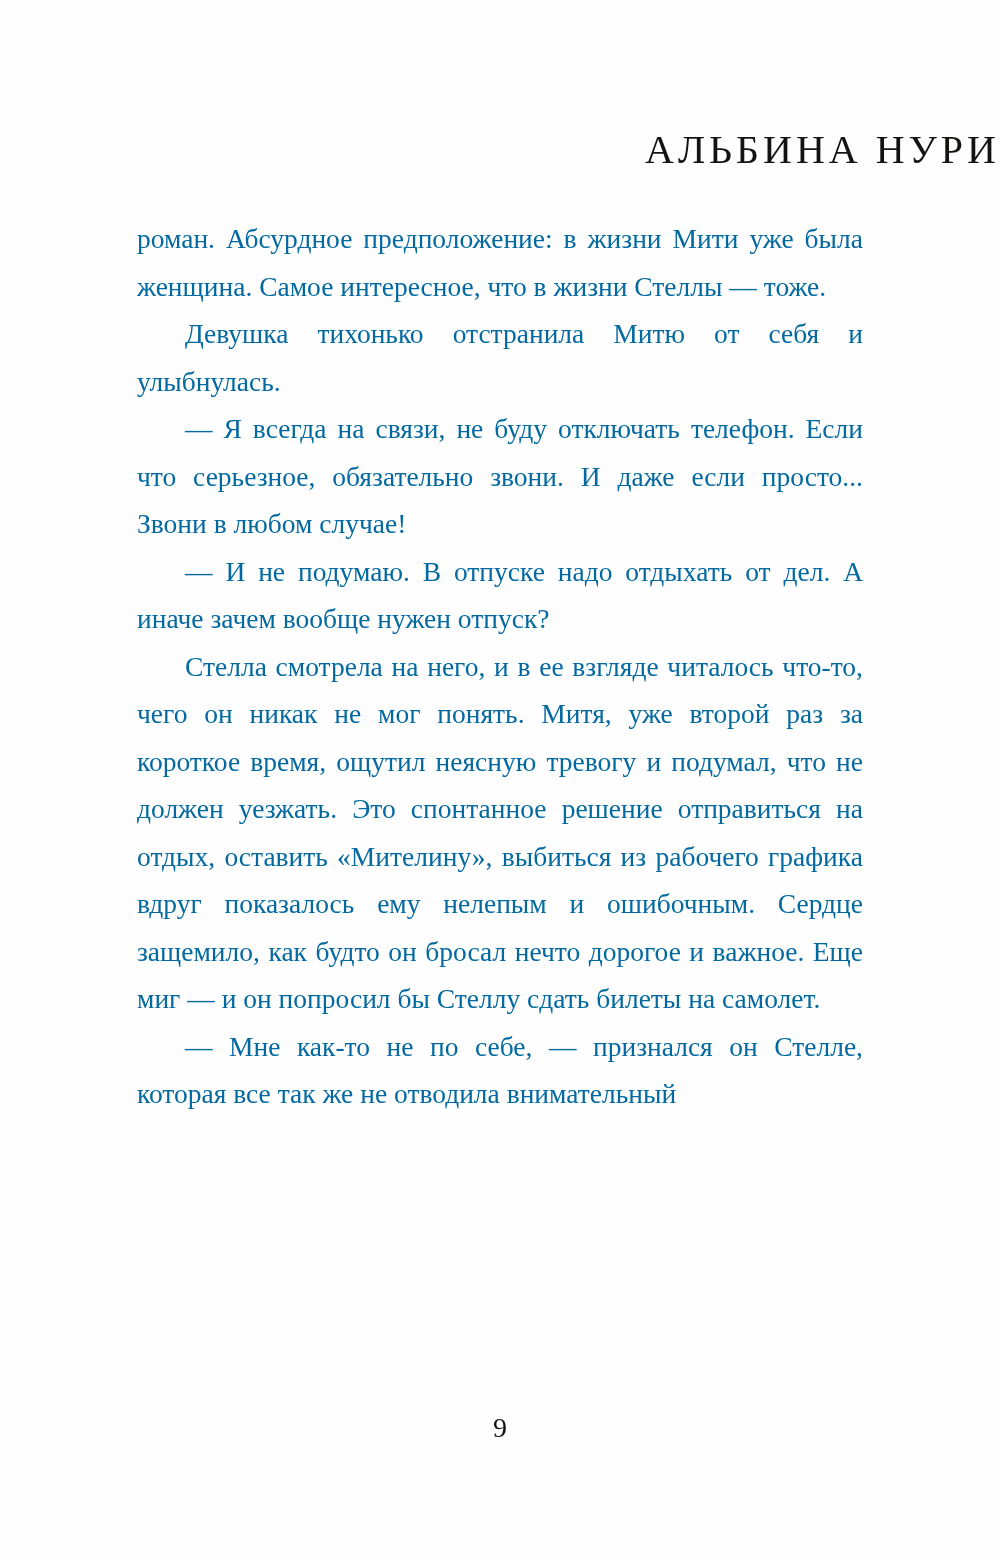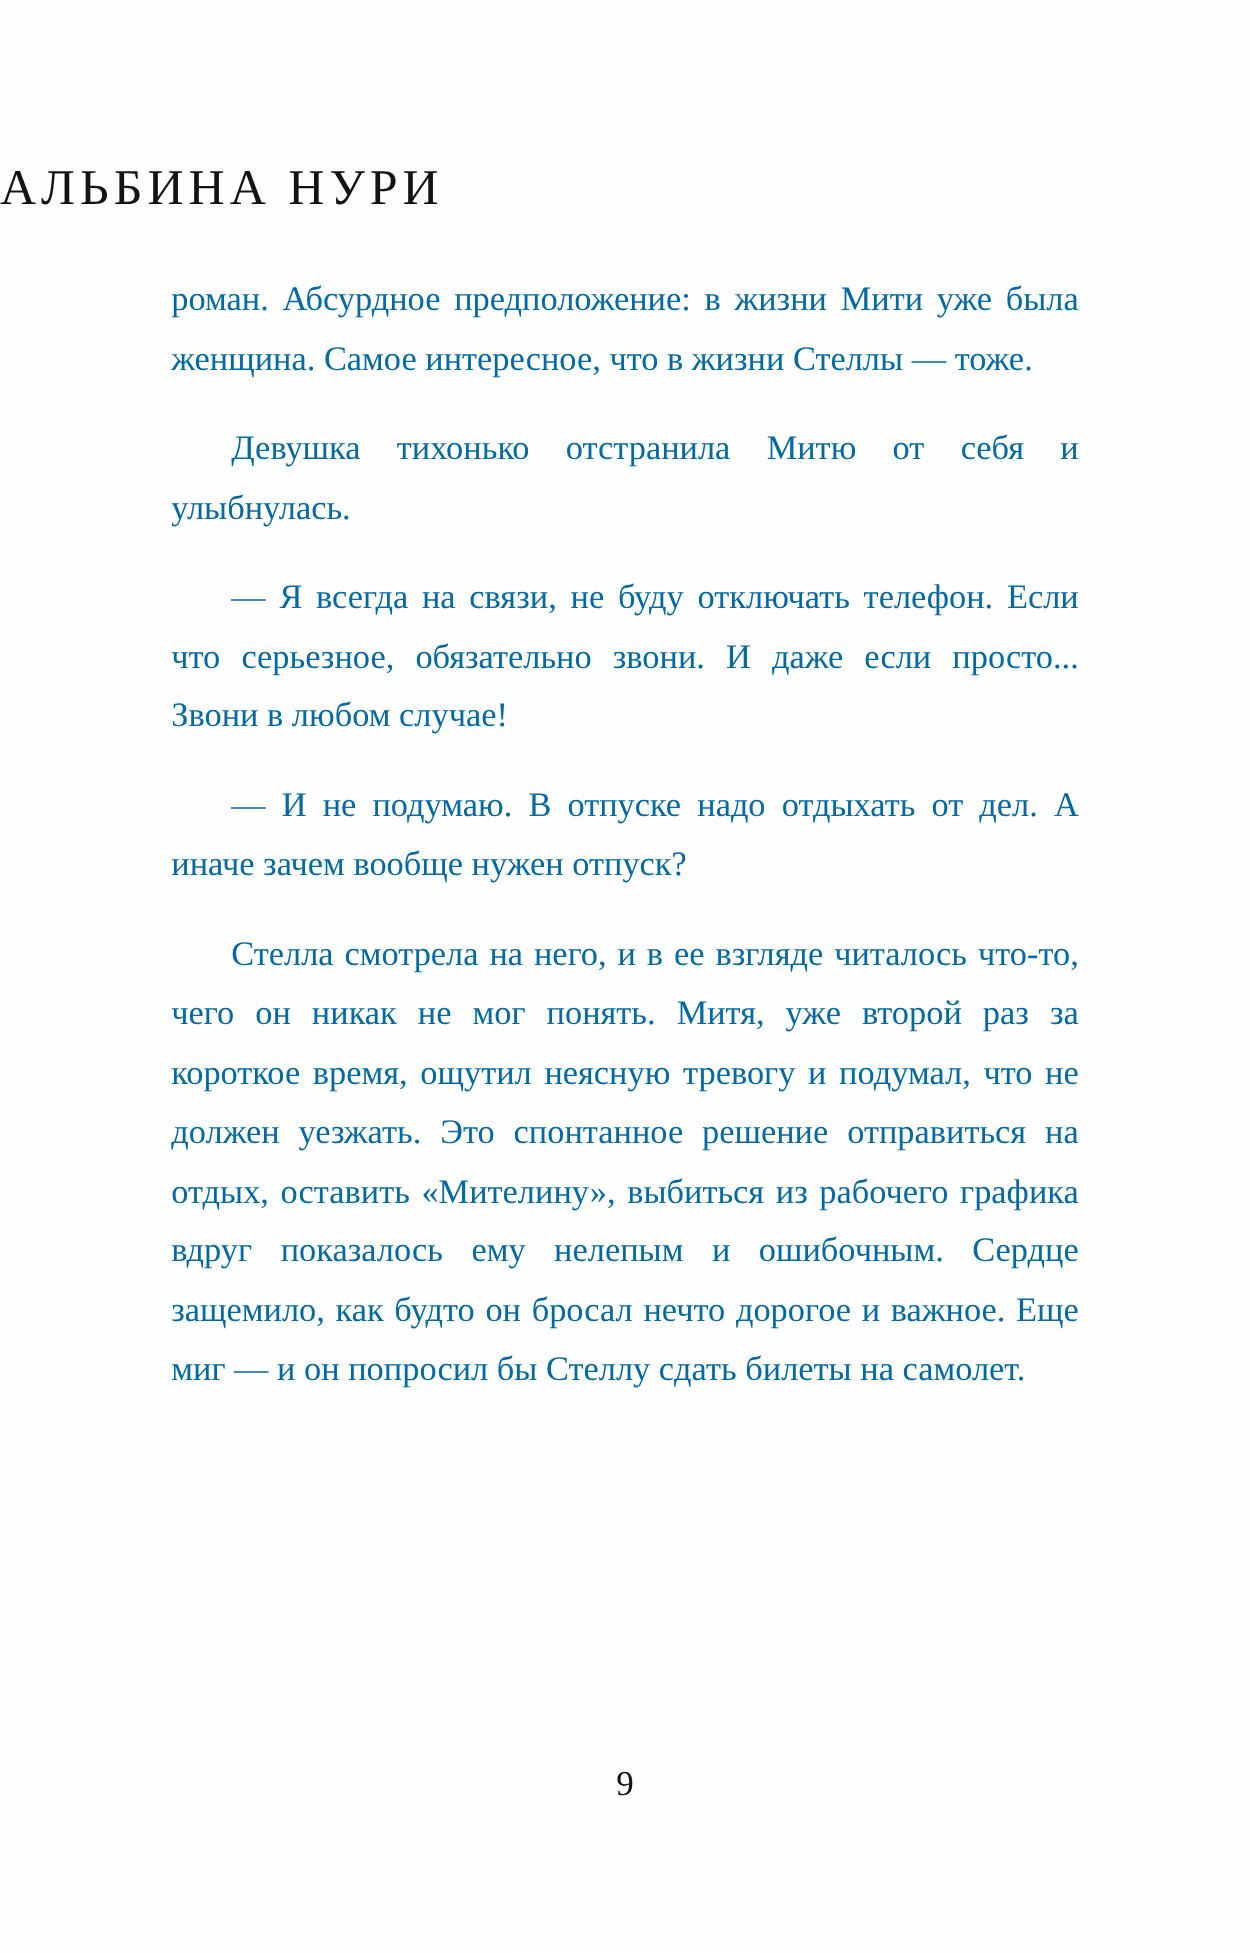--- a/index.html
+++ b/index.html
@@ -17,21 +17,21 @@
   .page {
     position: relative;
     width: 1000px;
     height: 1562px;
     box-sizing: border-box;
     padding: 0;
     background: #fefefe;
     overflow: hidden;
   }
   .running-head {
-    text-align: left;
+    text-align: right;
     font-family: "Liberation Serif", serif;
     font-size: 40px;
     letter-spacing: 4px;
     color: #141312;
     margin-top: 126px;
     margin-bottom: 0;
     font-weight: 400;
   }
   .text-block {
     margin: 0 auto;
@@ -42,21 +42,20 @@
     margin: 0;
     font-size: 27.5px;
     line-height: 47.5px;
     text-align: justify;
     text-justify: inter-word;
     color: #0369a1;
     hyphens: manual;
   }
   p.para.indent {
     text-indent: 48px;
-    margin-top: 24px;
   }
   p.para.noindent {
     text-indent: 0;
   }
   .folio {
     position: absolute;
     left: 0;
     right: 0;
     bottom: 118px;
     text-align: center;
@@ -70,17 +69,18 @@
 <div class="page">
 
   <div class="running-head">АЛЬБИНА НУРИ</div>
 
   <div class="text-block">
     <p class="para noindent">роман. Абсурдное предположение: в жизни Мити уже была женщина. Самое интересное, что в жизни Стеллы — тоже.</p>
     <p class="para indent">Девушка тихонько отстранила Митю от себя и улыбнулась.</p>
     <p class="para indent">— Я всегда на связи, не буду отключать телефон. Если что серьезное, обязательно звони. И даже если просто... Звони в любом случае!</p>
     <p class="para indent">— И не подумаю. В отпуске надо отдыхать от дел. А иначе зачем вообще нужен отпуск?</p>
     <p class="para indent">Стелла смотрела на него, и в ее взгляде читалось что-то, чего он никак не мог понять. Митя, уже второй раз за короткое время, ощутил неясную тревогу и подумал, что не должен уезжать. Это спонтанное решение отправиться на отдых, оставить «Мителину», выбиться из рабочего графика вдруг показалось ему нелепым и ошибочным. Сердце защемило, как будто он бросал нечто дорогое и важное. Еще миг — и он попросил бы Стеллу сдать билеты на самолет.</p>
+    <p class="para indent">— Мне как-то не по себе, — признался он Стелле, которая все так же не отводила внимательный</p>
   </div>
 
   <div class="folio">9</div>
 
 </div>
 
 </body></html>

